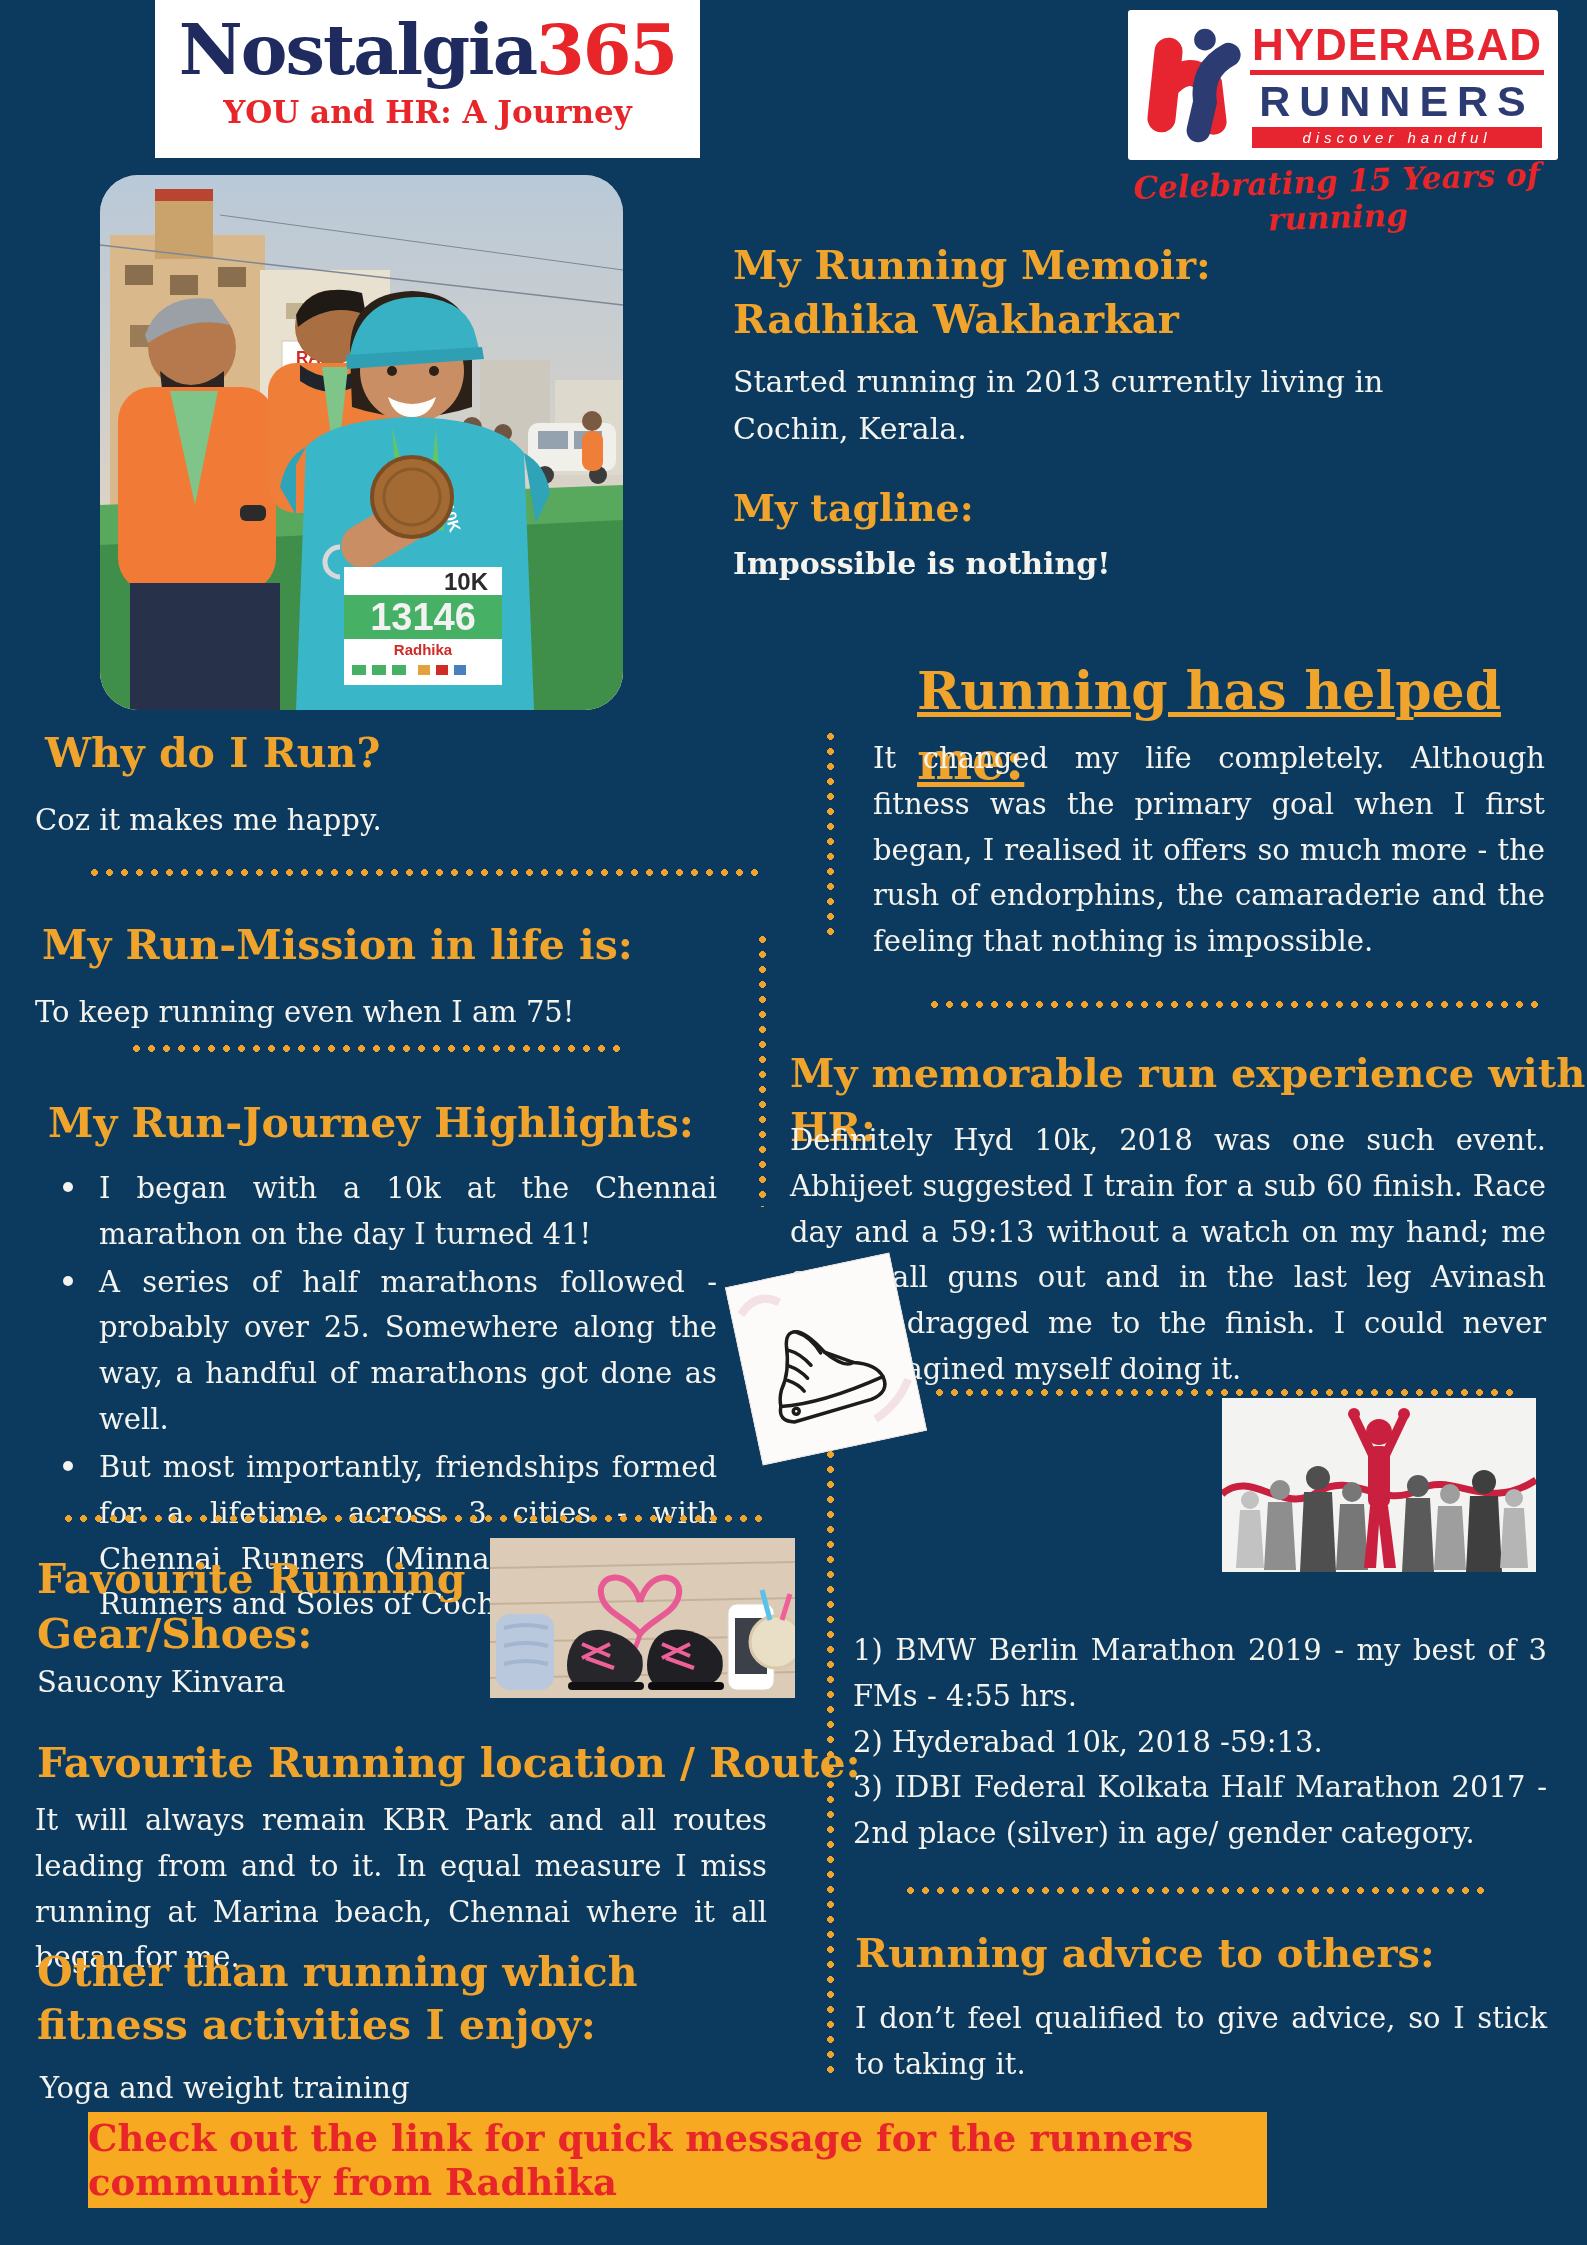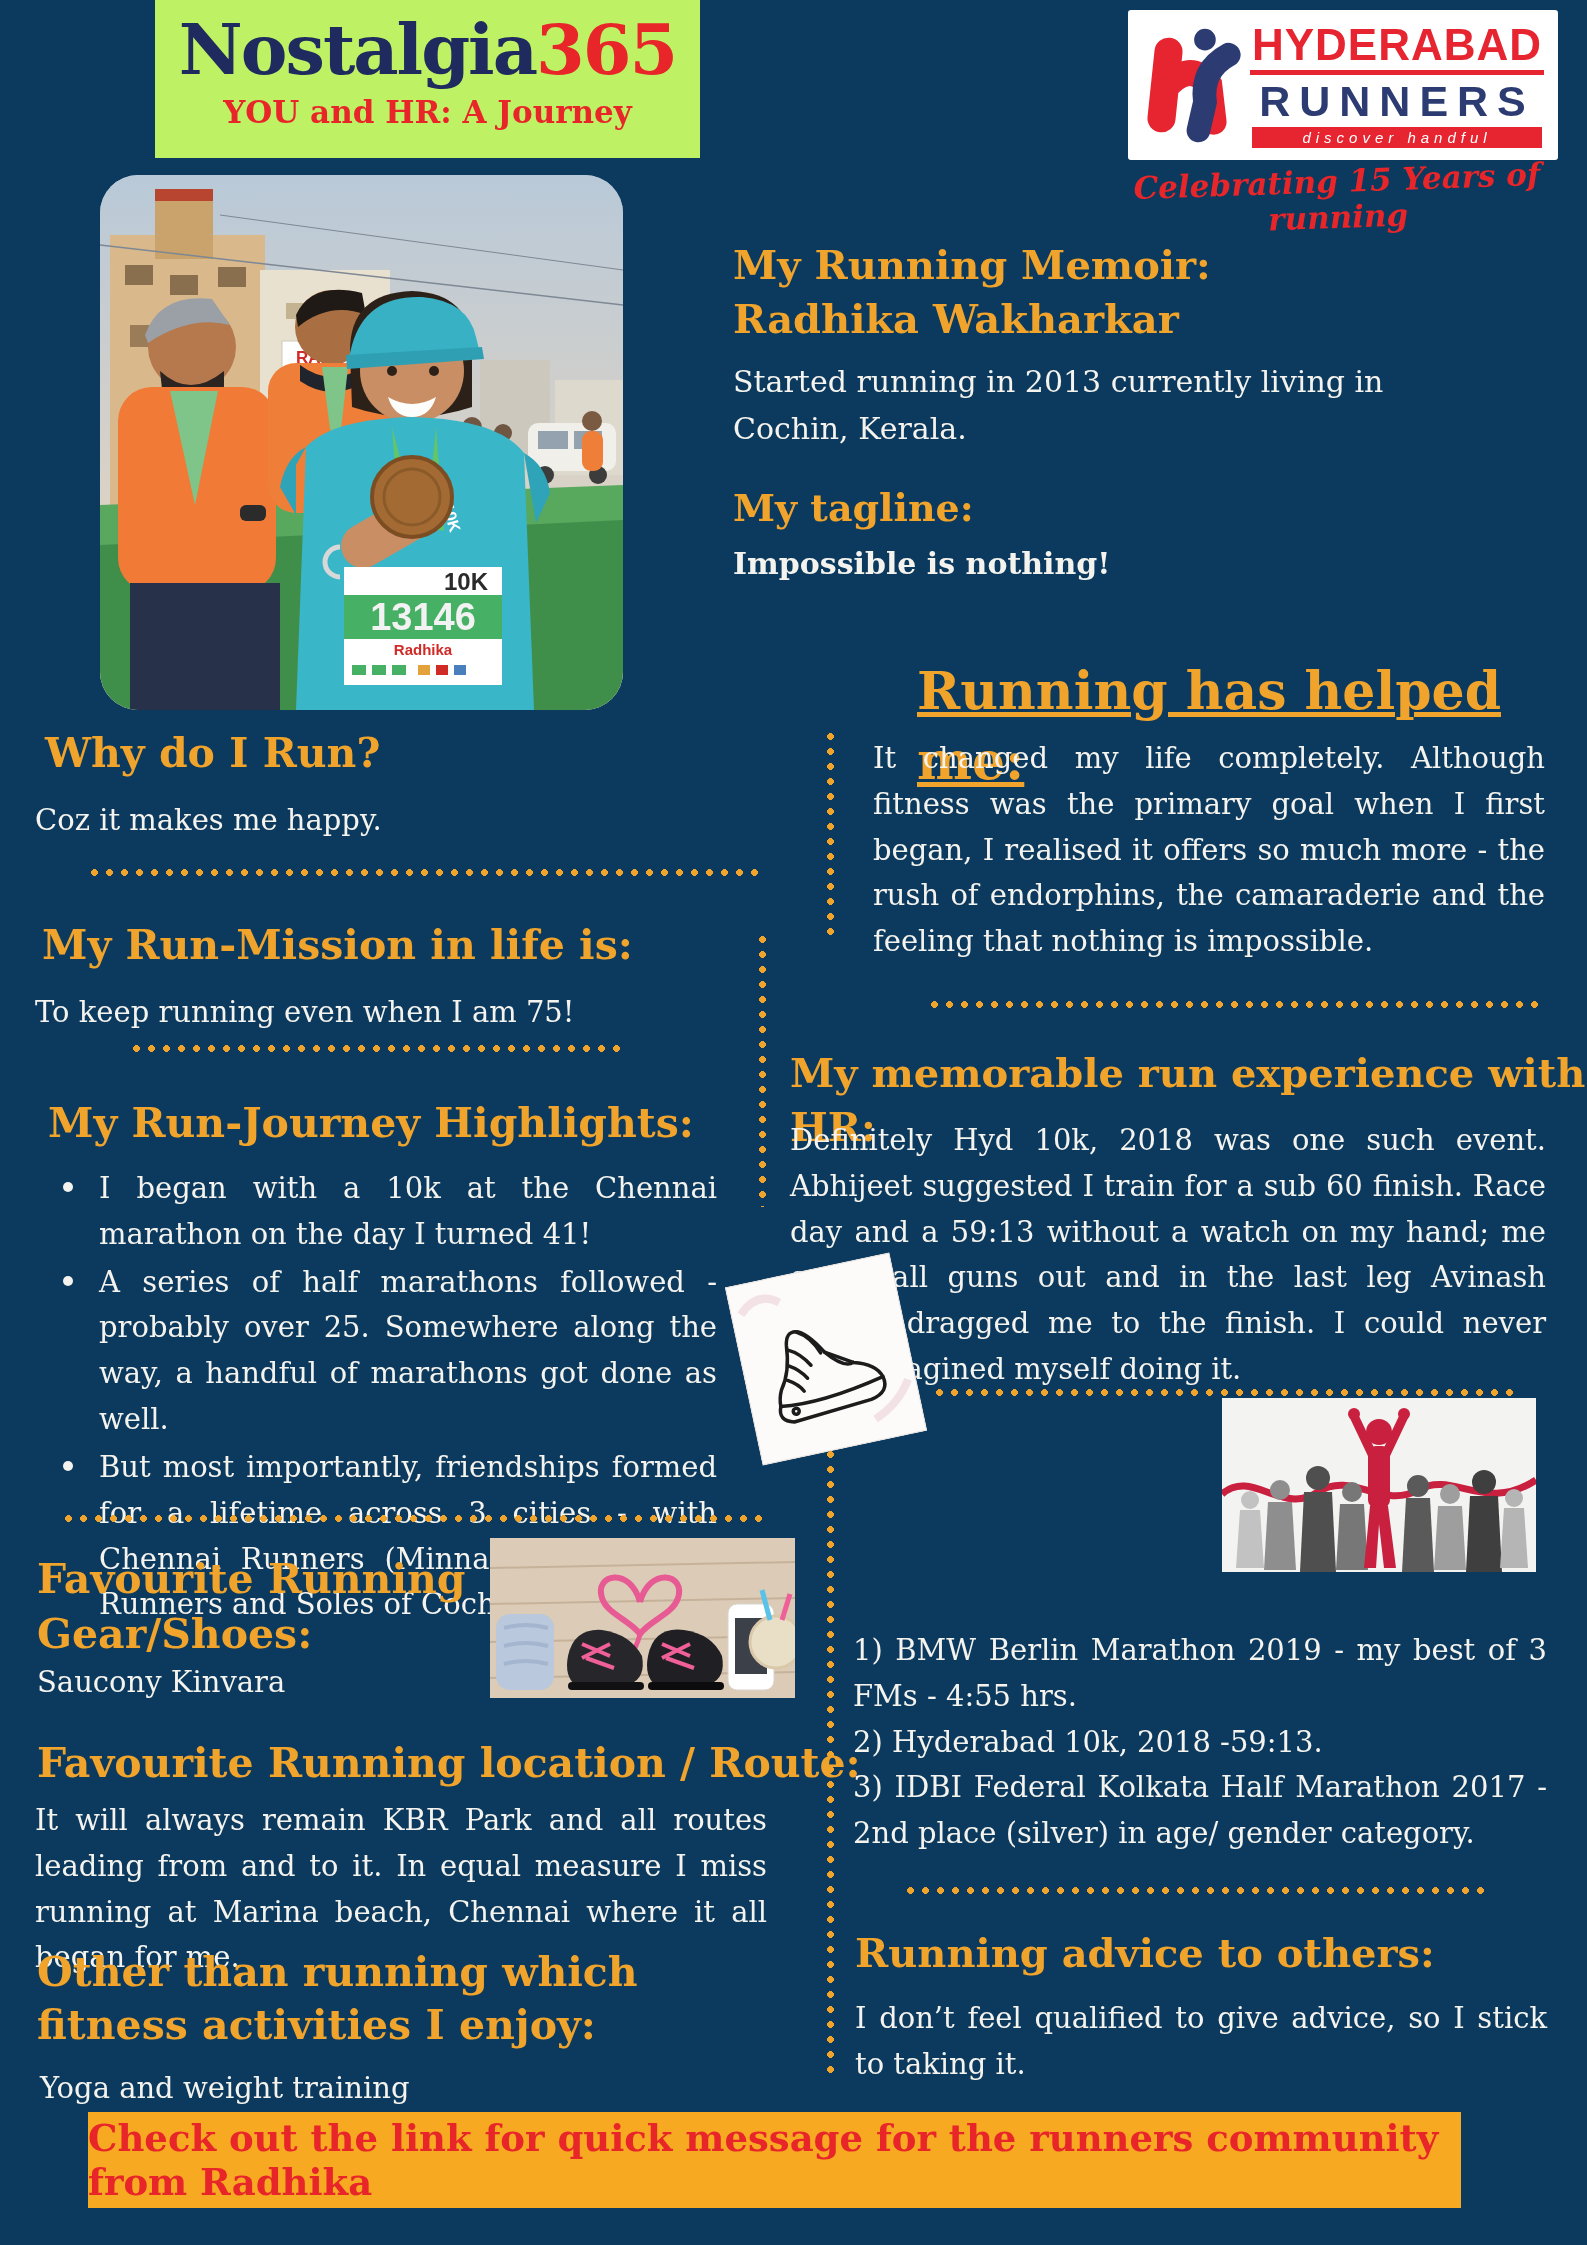--- a/index.html
+++ b/index.html
@@ -1,19 +1,19 @@
 <!DOCTYPE html>
 <html><head>
 <meta charset="utf-8">
 <style>
   html,body{margin:0;padding:0;background:#06263f;}
   .page{position:relative;width:1587px;height:2245px;background:#0c3a5e;overflow:hidden;
         font-family:"DejaVu Serif",serif;color:#f4f3ee;}
   
-  .header-bar{position:absolute;left:155px;top:0;width:545px;height:158px;background:#bef264;
+  .header-bar{position:absolute;left:155px;top:0;width:545px;height:158px;background:#ffffff;
               text-align:center;}
   .title{font-size:70px;font-weight:bold;color:#1f2a5e;line-height:100px;letter-spacing:-2px;}
   .title .num{color:#e8262a;}
   .subtitle{font-size:31px;font-weight:bold;color:#e8262a;margin-top:-6px;}
   
   .logo-box{position:absolute;left:1128px;top:10px;width:430px;height:150px;background:#ffffff;
             border-radius:3px;display:flex;align-items:center;padding:6px 10px;box-sizing:border-box;
             font-family:"Liberation Sans",sans-serif;}
   .logo-words{flex:1;text-align:center;}
   .logo-w1{color:#e62530;font-weight:bold;font-size:44px;letter-spacing:1px;line-height:46px;}
@@ -37,21 +37,21 @@
   .dots-v{position:absolute;width:9px;background-image:radial-gradient(circle 3.5px at 4.5px 4.5px,#f0a42c 3.2px,transparent 3.6px);
           background-size:9px 15px;background-repeat:repeat-y;}
   
   .bullet{position:relative;padding-left:64px;margin-bottom:2px;}
   .bullet .dot{position:absolute;left:28px;top:16px;width:10px;height:10px;border-radius:50%;background:#f4f3ee;}
   
   .img-card{position:absolute;overflow:hidden;}
   .shoe-card{position:absolute;left:742px;top:1268px;width:168px;height:182px;background:#fdfbfa;
              transform:rotate(-12deg);box-shadow:0 0 0 1px #e7e0dc inset;}
   
-  .footer-bar{position:absolute;left:88px;top:2112px;width:1373px;height:96px;background:#f6a921;
+  .footer-bar{position:absolute;left:88px;top:2112px;width:1179px;height:96px;background:#f6a921;
               display:flex;align-items:center;justify-content:center;}
   .footer-txt{color:#e8262a;font-weight:bold;font-size:37px;}
 </style>
 </head>
 <body>
 
 <div class="page">
 
   <div class="header-bar">
     <div class="title"><span>Nostalgia</span><span class="num">365</span></div>

